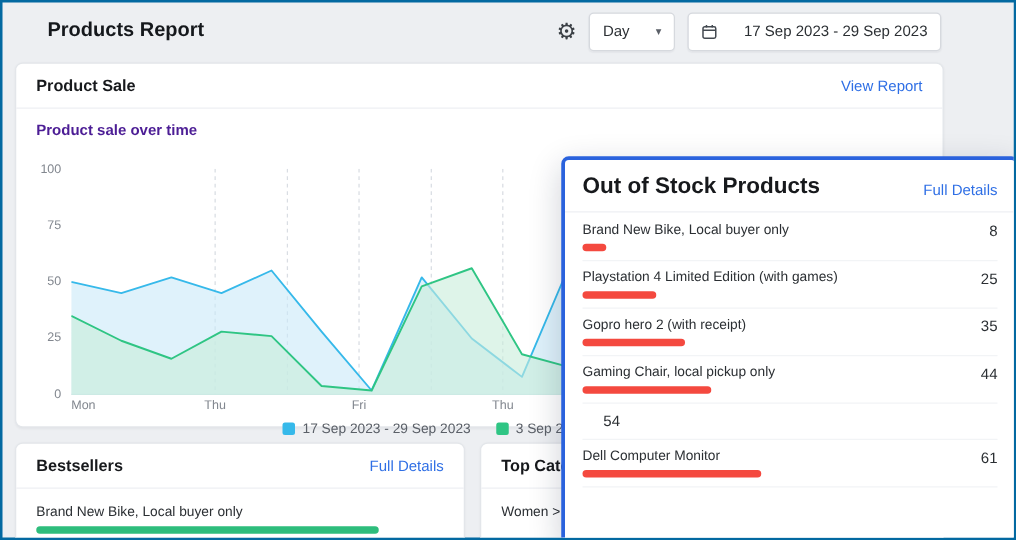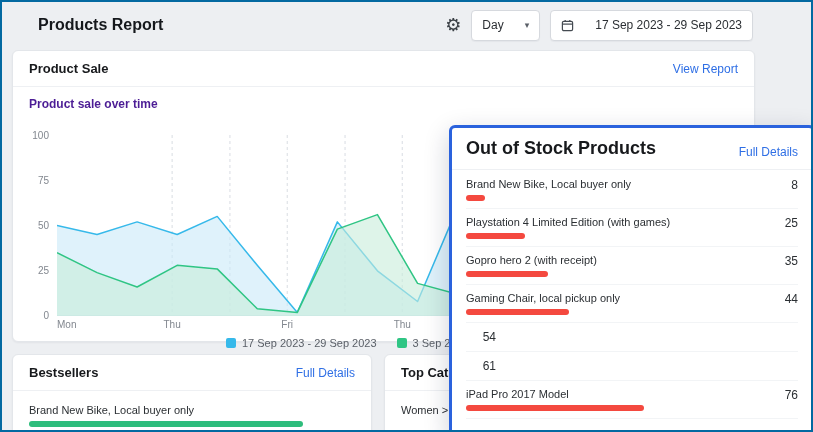--- a/index.html
+++ b/index.html
@@ -229,32 +229,29 @@
       </div>
     </div>
     <div class="metric-value">44</div>
   </div>
 
   <div class="metric-row">
     <div class="metric-value">54</div>
   </div>
 
   <div class="metric-row">
+    <div class="metric-left">
+      <div class="metric-label">Dell Computer Monitor</div>
+      <div class="hbar">
+        <div class="hbar-fill" style="width: 49.3%; background: rgb(244, 73, 63);"></div>
+      </div>
+    </div>
     <div class="metric-value">61</div>
   </div>
 
-  <div class="metric-row">
-    <div class="metric-left">
-      <div class="metric-label">iPad Pro 2017 Model</div>
-      <div class="hbar">
-        <div class="hbar-fill" style="width: 61.5%; background: rgb(244, 73, 63);"></div>
-      </div>
-    </div>
-    <div class="metric-value">76</div>
-  </div>
 
   <div class="metric-row">
     
     
   </div>
 </div>
   </div>
 
 </div>
 

